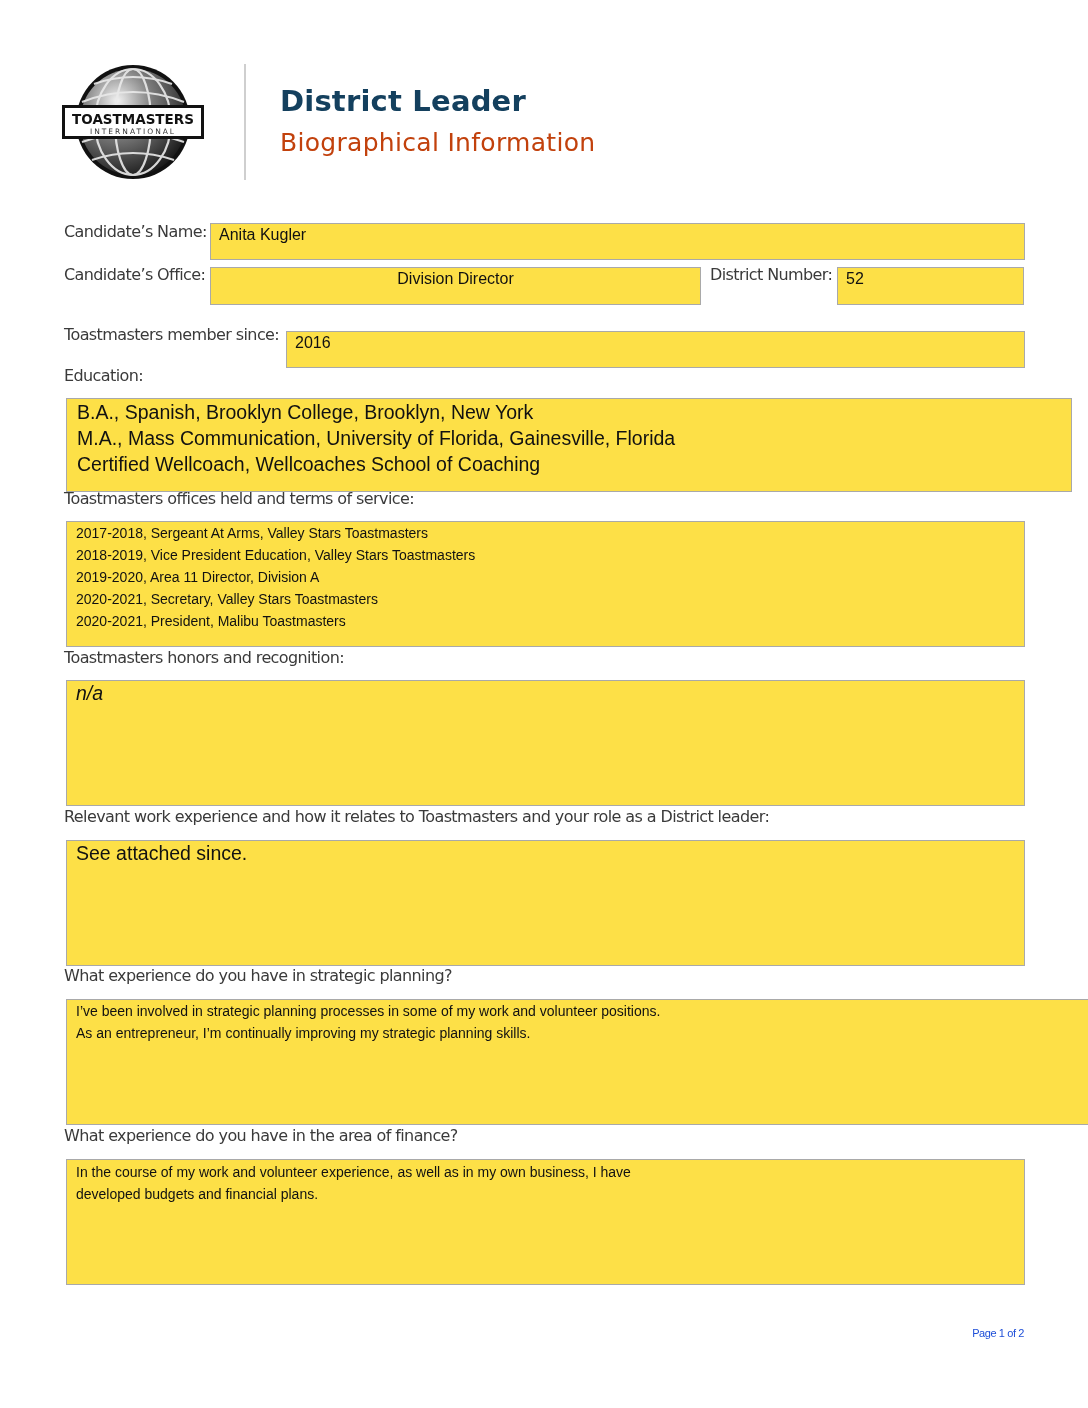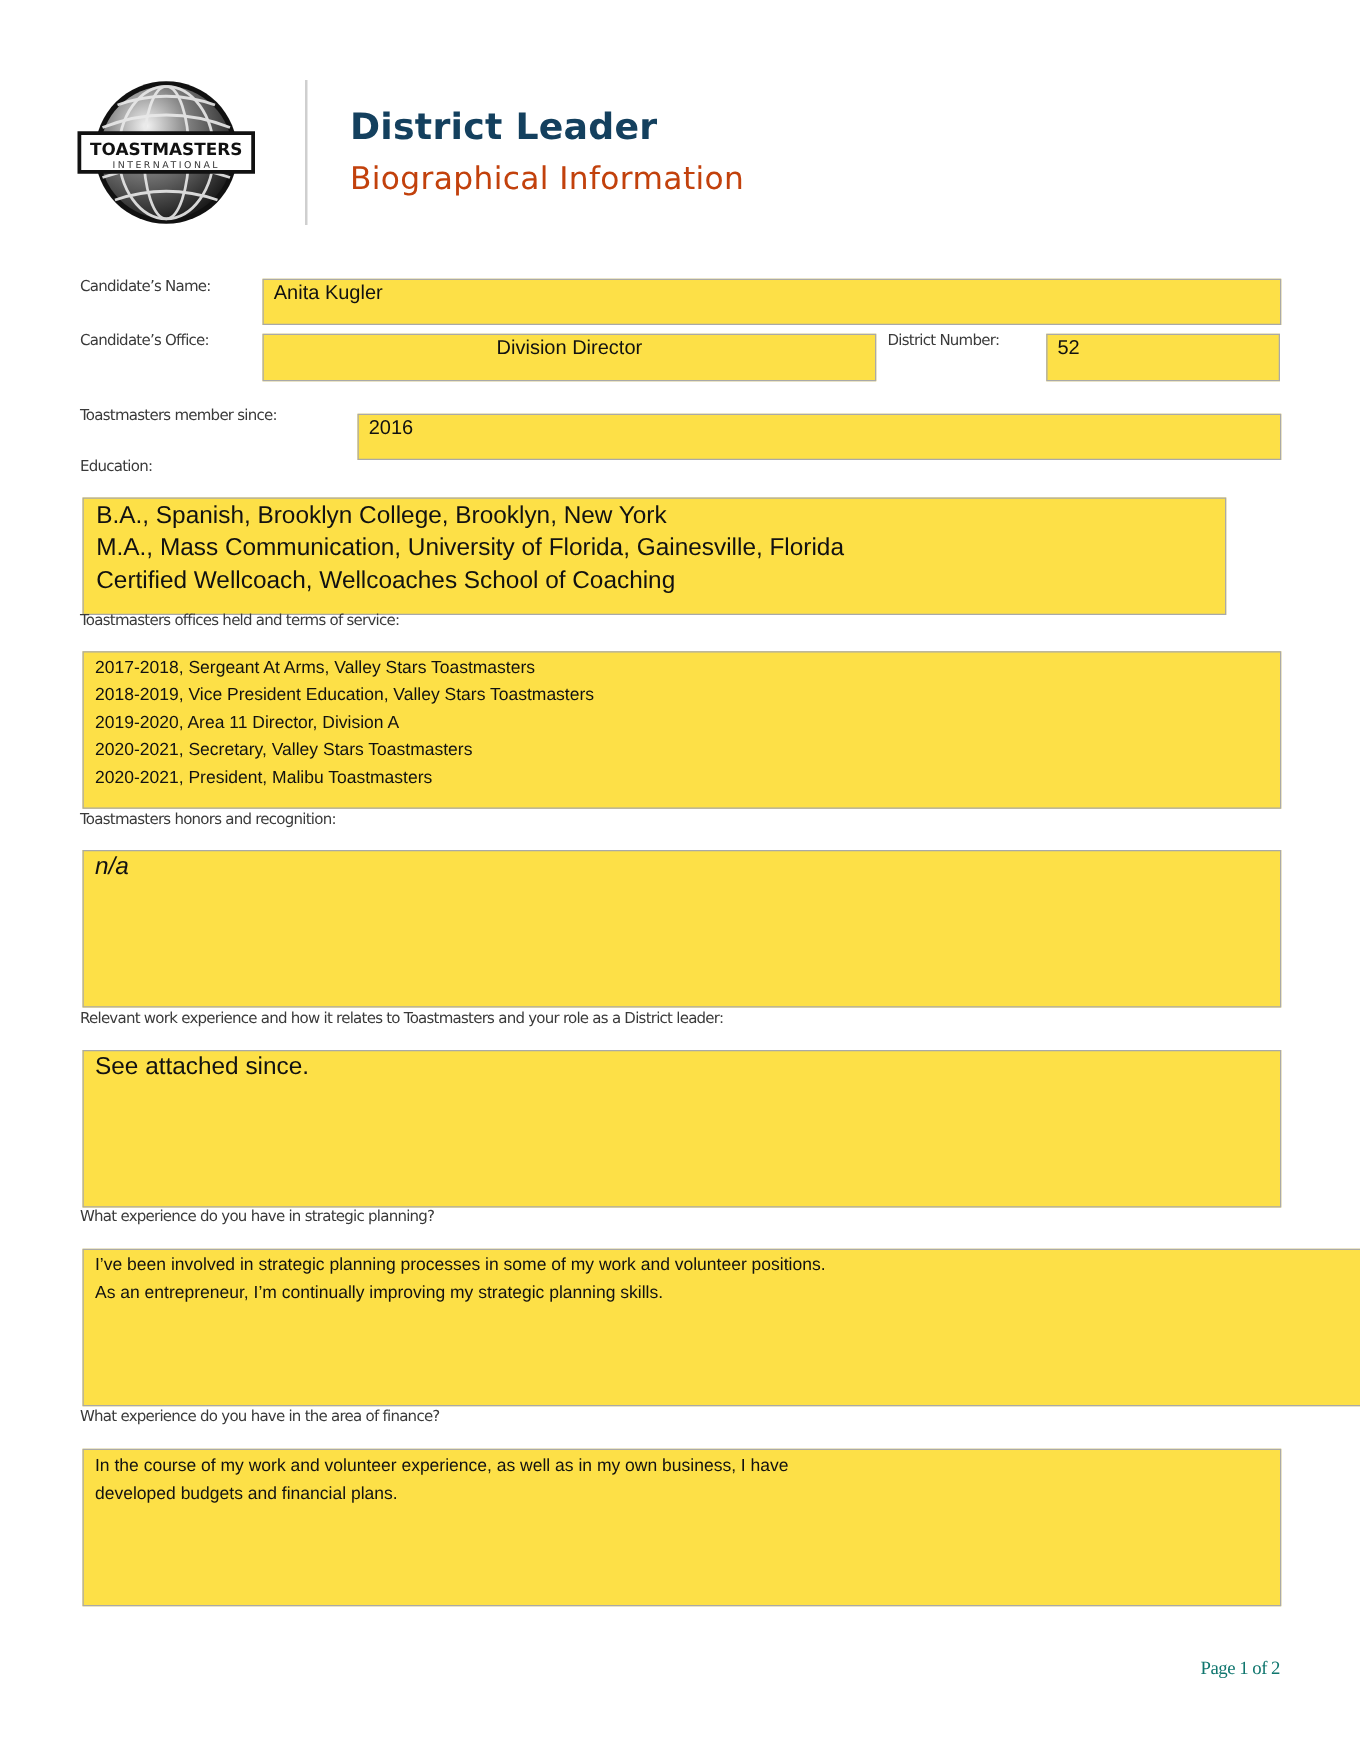--- a/index.html
+++ b/index.html
@@ -5,29 +5,29 @@
   html, body { margin: 0; padding: 0; background: #ffffff; }
   body { width: 1088px; height: 1408px; position: relative; overflow: hidden;
          font-family: "Liberation Sans", sans-serif; color: #000; }
   .abs { position: absolute; }
   .logo { left: 60px; top: 62px; width: 146px; height: 120px; }
   .vdivider { left: 244px; top: 64px; width: 2px; height: 116px; background: #cfcfcf; }
   .title { left: 280px; top: 84px; font-family: "DejaVu Sans", sans-serif; font-weight: bold;
            font-size: 29px; color: #14405e; letter-spacing: 0.2px; }
   .subtitle { left: 280px; top: 128px; font-family: "DejaVu Sans", sans-serif;
               font-size: 25px; color: #c2410c; letter-spacing: 0.3px; }
-  .lbl { font-family: "DejaVu Sans", sans-serif; font-size: 12px; color: #3a3a3a;
+  .lbl { font-family: "DejaVu Sans", sans-serif; font-size: 16px; color: #3a3a3a;
          letter-spacing: -0.6px; white-space: nowrap; }
   .box { border: 1.5px solid #a9a9a9; background: #fde047; box-sizing: border-box; margin-top: 11px; }
   .val-sm { font-size: 16px; color: #111; padding: 2px 8px; white-space: nowrap; }
   .val-lg { font-size: 19.5px; color: #111; line-height: 26px; padding: 0 10px; white-space: pre-line; }
   .val-md { font-size: 14px; color: #111; line-height: 22px; padding: 0 9px; white-space: pre-line; }
   .val-block { display: block; }
-  .page-num { right: 64px; top: 1327px; font-family: Liberation Serif, serif; font-size: 15px;
-              color: #0f766e; letter-spacing: -0.4px; }
+  .page-num { right: 64px; top: 1327px; font-family: Liberation Sans, sans-serif; font-size: 11px;
+              color: #1d4ed8; letter-spacing: -0.4px; }
 </style>
 </head>
 <body>
 
 <div class="abs logo">
   <svg width="146" height="120" viewBox="0 0 146 120">
     <defs>
       <radialGradient id="gl" cx="35%" cy="30%" r="75%">
         <stop offset="0%" stop-color="#f2f2f2"></stop>
         <stop offset="45%" stop-color="#7a7a7a"></stop>
@@ -69,21 +69,21 @@
 <div class="abs box" style="left:837px; top:256px; width:187px; height:38px;">
   <span class="val-sm val-block">52</span>
 </div>
 
 <div class="abs lbl" style="left:64px; top:325px;">Toastmasters member since:</div>
 <div class="abs box" style="left:286px; top:320px; width:739px; height:37px;">
   <span class="val-sm val-block">2016</span>
 </div>
 
 <div class="abs lbl" style="left:64px; top:366px;">Education:</div>
-<div class="abs box" style="left:66px; top:387px; width:915px; height:94px;">
+<div class="abs box" style="left:66px; top:387px; width:1006px; height:94px;">
   <div class="val-lg">B.A., Spanish, Brooklyn College, Brooklyn, New York
 M.A., Mass Communication, University of Florida, Gainesville, Florida
 Certified Wellcoach, Wellcoaches School of Coaching</div>
 </div>
 
 <div class="abs lbl" style="left:64px; top:489px;">Toastmasters offices held and terms of service:</div>
 <div class="abs box" style="left:66px; top:510px; width:959px; height:126px;">
   <div class="val-md">2017-2018, Sergeant At Arms, Valley Stars Toastmasters
 2018-2019, Vice President Education, Valley Stars Toastmasters
 2019-2020, Area 11 Director, Division A

